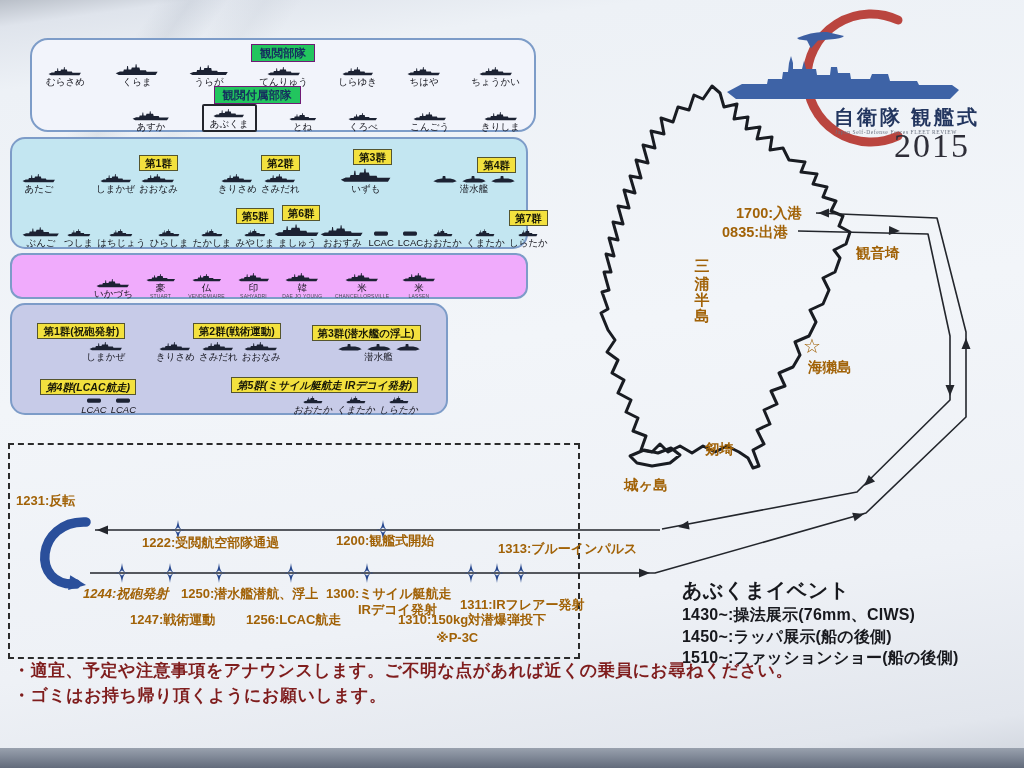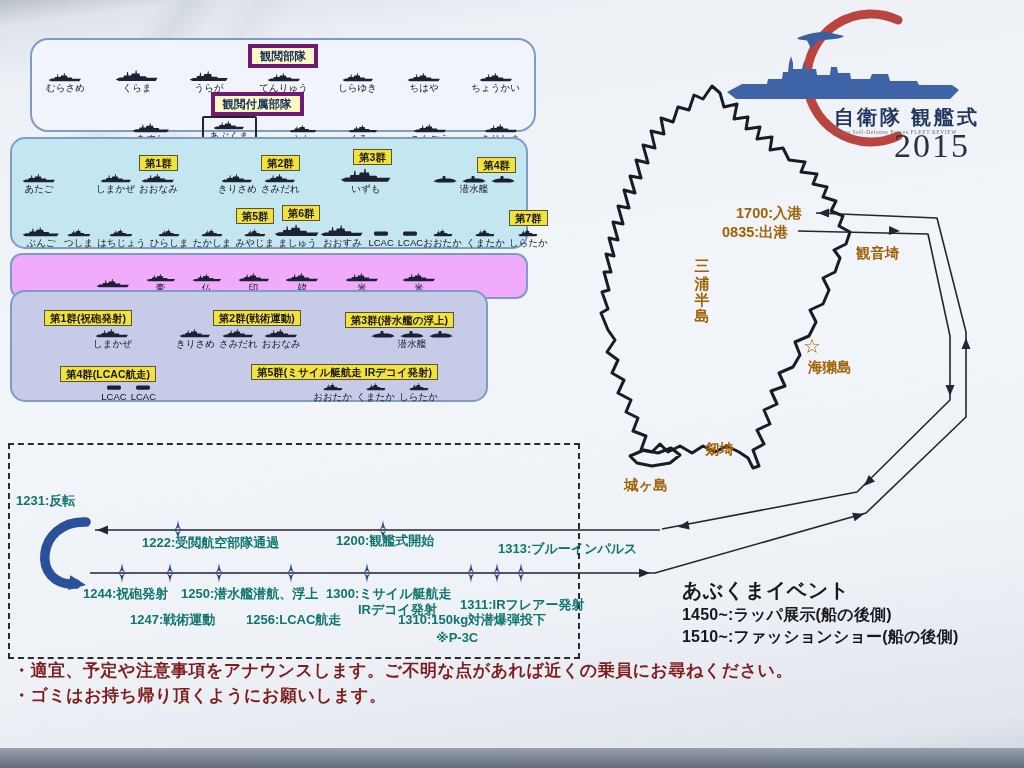--- a/index.html
+++ b/index.html
@@ -10,24 +10,24 @@
   }
   .sheen{position:absolute;left:0;top:0;width:420px;height:160px;pointer-events:none;
     background:linear-gradient(125deg,transparent 30%,rgba(150,160,175,.18) 36%,transparent 43%,rgba(150,160,175,.10) 50%,transparent 57%);}
   .bottom-band{position:absolute;left:0;top:748px;width:1024px;height:20px;
     background:linear-gradient(180deg,#99a1ae,#626b7b);}
   
   .panel{position:absolute;border:2px solid #7d9cc8;box-sizing:border-box;}
   .panelA{left:30px;top:38px;width:506px;height:94px;border-radius:18px;background:#f2f4fb;}
   .panelB{left:10px;top:137px;width:518px;height:112px;border-radius:15px;background:#c3e6f1;}
   .panelC{left:10px;top:253px;width:518px;height:46px;border-radius:12px;background:#f0abfc;}
-  .panelD{left:10px;top:290px;width:478px;height:112px;border-radius:15px;background:#c7cbe8;}
+  .panelD{left:10px;top:303px;width:438px;height:112px;border-radius:15px;background:#c7cbe8;}
   .dashedbox{position:absolute;left:8px;top:443px;width:572px;height:216px;border:2.5px dashed #2b2b2b;box-sizing:border-box;}
   
-  .tag-blue{display:inline-block;background:#fef9c3;border:4px solid #701a75;color:#142f5e;
+  .tag-blue{display:inline-block;background:#22c55e;border:1px solid #701a75;color:#142f5e;
     font-size:11.5px;font-weight:700;padding:1px 8px;line-height:14px;}
   .tag-yellow{display:inline-block;background:#f3e13e;border:1.2px solid #55552e;color:#191908;
     font-size:10.5px;font-weight:700;padding:0 5px;line-height:14px;white-space:nowrap;}
   
   .tagrow{display:flex;justify-content:center;margin-top:4px;}
   .tagrow2{display:flex;justify-content:center;margin-top:-1px;transform:translateX(-26px);align-items:flex-end;}
   .ships-row{display:flex;justify-content:space-between;align-items:flex-end;padding:0 14px;}
   .rowA1{margin-top:1px;}
   .rowA2{padding-left:100px;margin-top:0;}
   .ship{display:flex;flex-direction:column;align-items:center;}
@@ -36,23 +36,23 @@
   .slabel{font-size:9.5px;color:#14141c;white-space:nowrap;margin-top:1px;line-height:10px;}
   .sublabel{font-size:5px;color:#464c58;line-height:6px;letter-spacing:.2px;white-space:nowrap;}
   .boxed{border:2px solid #23252d;border-radius:2px;padding:2px 6px 1px;}
   .grow{display:flex;align-items:flex-end;padding:0 10px;}
   .grow .group{display:flex;flex-direction:column;align-items:flex-end;}
   .grow .gships{display:flex;align-items:flex-end;gap:4px;margin-top:2px;}
   .gB1{justify-content:space-between;margin-top:5px;height:50px;}
   .gB2{justify-content:space-between;margin-top:4px;height:50px;}
   .gC{justify-content:space-between;padding:6px 90px 0 82px;height:38px;}
   .gD1{justify-content:space-around;margin-top:7px;height:50px;}
-  .gD2{justify-content:center;gap:95px;margin-top:5px;height:48px;}
+  .gD2{justify-content:center;gap:95px;margin-top:5px;height:48px;font-style:italic;}
   
-  .tlabel{position:absolute;font-size:13px;font-weight:600;color:#0f766e;white-space:nowrap;z-index:7;}
+  .tlabel{position:absolute;font-size:13px;font-weight:600;color:#a16207;white-space:nowrap;z-index:7;}
   .mlabel{position:absolute;white-space:nowrap;color:#a16207;z-index:7;}
   .m15{font-size:14.5px;font-weight:600;}
   .bold{font-weight:800;}
   .vert{writing-mode:vertical-rl;font-size:15px;font-weight:600;letter-spacing:16px;}
   .star{font-size:20px;font-weight:400;}
   
   .abk{position:absolute;left:682px;top:577px;z-index:7;color:#17181d;}
   .abk-h{font-size:20px;font-weight:800;letter-spacing:.5px;}
   .abk-item{font-size:16px;font-weight:800;line-height:21.5px;letter-spacing:.2px;white-space:nowrap;}
   
@@ -644,20 +644,21 @@
   <path d="M85,32 q16,-7 30,-6 l17,4 q-2,2.5 -15,3.5 l-11,1 -7,8 -4,-8 -8,-1 z" fill="#3c5fa2"></path>
   <path d="M15,86 L30,78 L55,78 L56,73 L70,73 L71,66 L76,66 L77,57 L79,50 L81,57 L81,63 L90,63 L92,55 L94,63 L104,63 L105,69 L118,69 L119,61 L125,61 L126,67 L138,67 L139,73 L158,73 L160,68 L176,68 L178,75 L205,75 L207,79 L240,79 L247,84 L238,93 L24,93 Z" fill="#3e63a6"></path>
   <text class="lt" x="122" y="118">自衛隊 観艦式</text>
   <text class="ls" x="123" y="128">Japan Self-Defense Forces FLEET REVIEW</text>
   <text class="ly" x="182" y="151">2015</text>
 </svg>
 
 <div class="abk">
   <div class="abk-h">あぶくまイベント</div>
   <div id="abk-items">
+      <div class="abk-item">1430~:操法展示(76mm、CIWS)</div>
       <div class="abk-item">1450~:ラッパ展示(船の後側)</div>
       <div class="abk-item">1510~:ファッションショー(船の後側)</div>
     </div>
 </div>
 
 <div class="notes" id="notes">
     <div class="note-line">・適宜、予定や注意事項をアナウンスします。ご不明な点があれば近くの乗員にお尋ねください。</div>
     <div class="note-line">・ゴミはお持ち帰り頂くようにお願いします。</div>
   </div>
 
@@ -669,21 +670,21 @@
     <div class="mlabel star" style="left: 803px; top: 334px;">☆</div>
     <div class="mlabel m15 bold" style="left: 808px; top: 358px;">海獺島</div>
     <div class="mlabel m15" style="left: 705px; top: 440px;">剱埼</div>
     <div class="mlabel m15" style="left: 624px; top: 476px;">城ヶ島</div>
   </div>
 <div id="tl-labels">
     <div class="tlabel" style="left: 16px; top: 492px;">1231:反転</div>
     <div class="tlabel" style="left: 142px; top: 534px;">1222:受閲航空部隊通過</div>
     <div class="tlabel" style="left: 336px; top: 532px;">1200:観艦式開始</div>
     <div class="tlabel" style="left: 498px; top: 540px;">1313:ブルーインパルス</div>
-    <div class="tlabel" style="left: 83px; top: 585px;">1244:祝砲発射</div>
+    <div class="tlabel" style="left: 83px; top: 585px; font-style: italic;">1244:祝砲発射</div>
     <div class="tlabel" style="left: 181px; top: 585px;">1250:潜水艦潜航、浮上</div>
     <div class="tlabel" style="left: 326px; top: 585px;">1300:ミサイル艇航走</div>
     <div class="tlabel" style="left: 358px; top: 601px;">IRデコイ発射</div>
     <div class="tlabel" style="left: 460px; top: 596px;">1311:IRフレアー発射</div>
     <div class="tlabel" style="left: 130px; top: 611px;">1247:戦術運動</div>
     <div class="tlabel" style="left: 246px; top: 611px;">1256:LCAC航走</div>
     <div class="tlabel" style="left: 398px; top: 611px;">1310:150kg対潜爆弾投下</div>
     <div class="tlabel" style="left: 436px; top: 630px;">※P-3C</div>
   </div>
 

